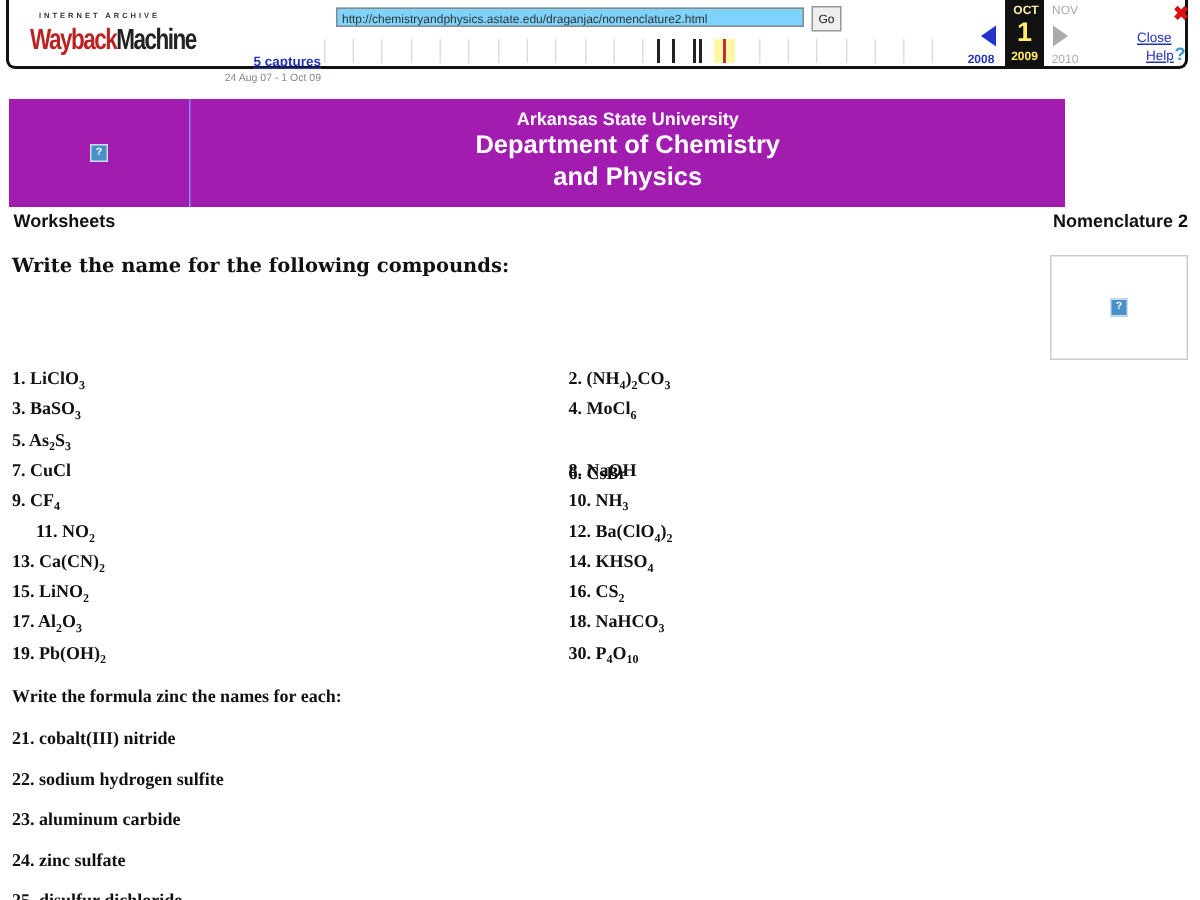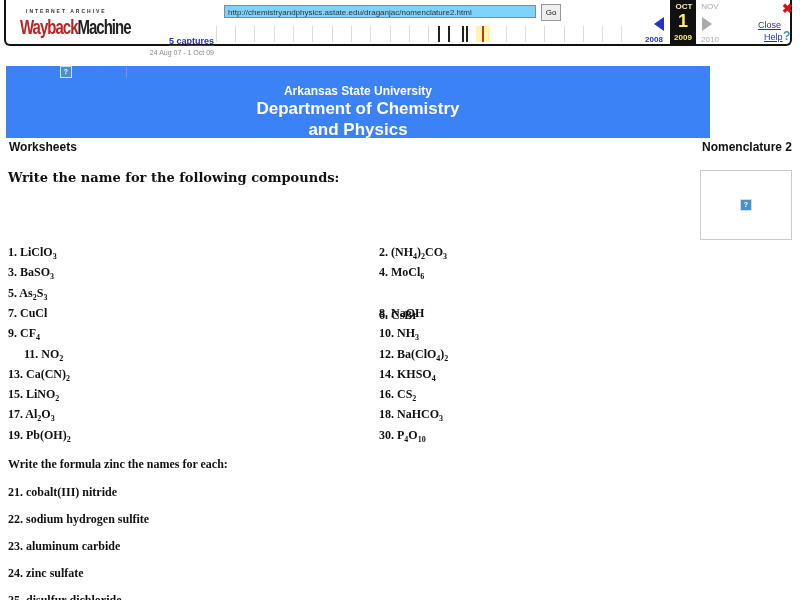--- a/index.html
+++ b/index.html
@@ -28,21 +28,21 @@
   #wb-cur .d { position:absolute; top:12px; left:0; width:26px; text-align:center; color:#ffee66; font-family:"Liberation Sans", sans-serif; font-weight:bold; font-size:18px; line-height:18px; }
   #wb-cur .y { position:absolute; top:33px; left:0; width:26px; text-align:center; color:#ffee66; font-family:"Liberation Sans", sans-serif; font-weight:bold; font-size:8px; }
   .arr-left { position:absolute; left:648px; top:17px; width:0; height:0; border-top:7px solid transparent; border-bottom:7px solid transparent; border-right:10px solid #2233cc; }
   .arr-right { position:absolute; left:696px; top:17px; width:0; height:0; border-top:7px solid transparent; border-bottom:7px solid transparent; border-left:10px solid #aaa; }
   #wb-close { position:absolute; left:752px; top:20px; font-family:"Liberation Sans", sans-serif; font-size:9px; color:#2233bb; text-decoration:underline; }
   #wb-close-x { position:absolute; left:776px; top:1px; color:#d11; font-family:"Liberation Sans", sans-serif; font-weight:bold; font-size:13px; }
   #wb-help { position:absolute; left:758px; top:32px; font-family:"Liberation Sans", sans-serif; font-size:9px; color:#2233bb; text-decoration:underline; }
   #wb-help-q { position:absolute; left:777px; top:29px; color:#39c; font-family:"Liberation Sans", sans-serif; font-weight:bold; font-size:12px; }
 
   
-  #banner { position:absolute; left:6px; top:66px; width:704px; height:72px; background:#3b82f6; display:flex;flex-direction:column; }
+  #banner { position:absolute; left:6px; top:66px; width:704px; height:72px; background:#a21caf; display:flex; }
   #banner-left { width:120px; height:100%; border-right:1px solid #8888ff; display:flex; align-items:center; justify-content:center; }
   .img-ph { width:10px; height:10px; background:#4a90c9; border:1px solid #cde; color:#fff; font-size:7px; font-family:"Liberation Sans", sans-serif; text-align:center; line-height:10px; font-weight:bold; }
   #banner-right { flex:1; text-align:center; color:#fff; font-family:"Liberation Sans", sans-serif; font-weight:bold; padding-top:6px; }
   #banner-right .uni { font-size:12px; line-height:14px; }
   #banner-right .dept { font-size:17px; line-height:21px; }
 
   #nav-left { position:absolute; left:9px; top:140px; font-family:"Liberation Sans", sans-serif; font-weight:bold; font-size:12px; }
   #nav-right { position:absolute; right:8px; top:140px; font-family:"Liberation Sans", sans-serif; font-weight:bold; font-size:12px; }
 
   #heading1 { position:absolute; left:8px; top:170px; font-family:"DejaVu Serif", serif; font-weight:bold; font-size:13px; }

